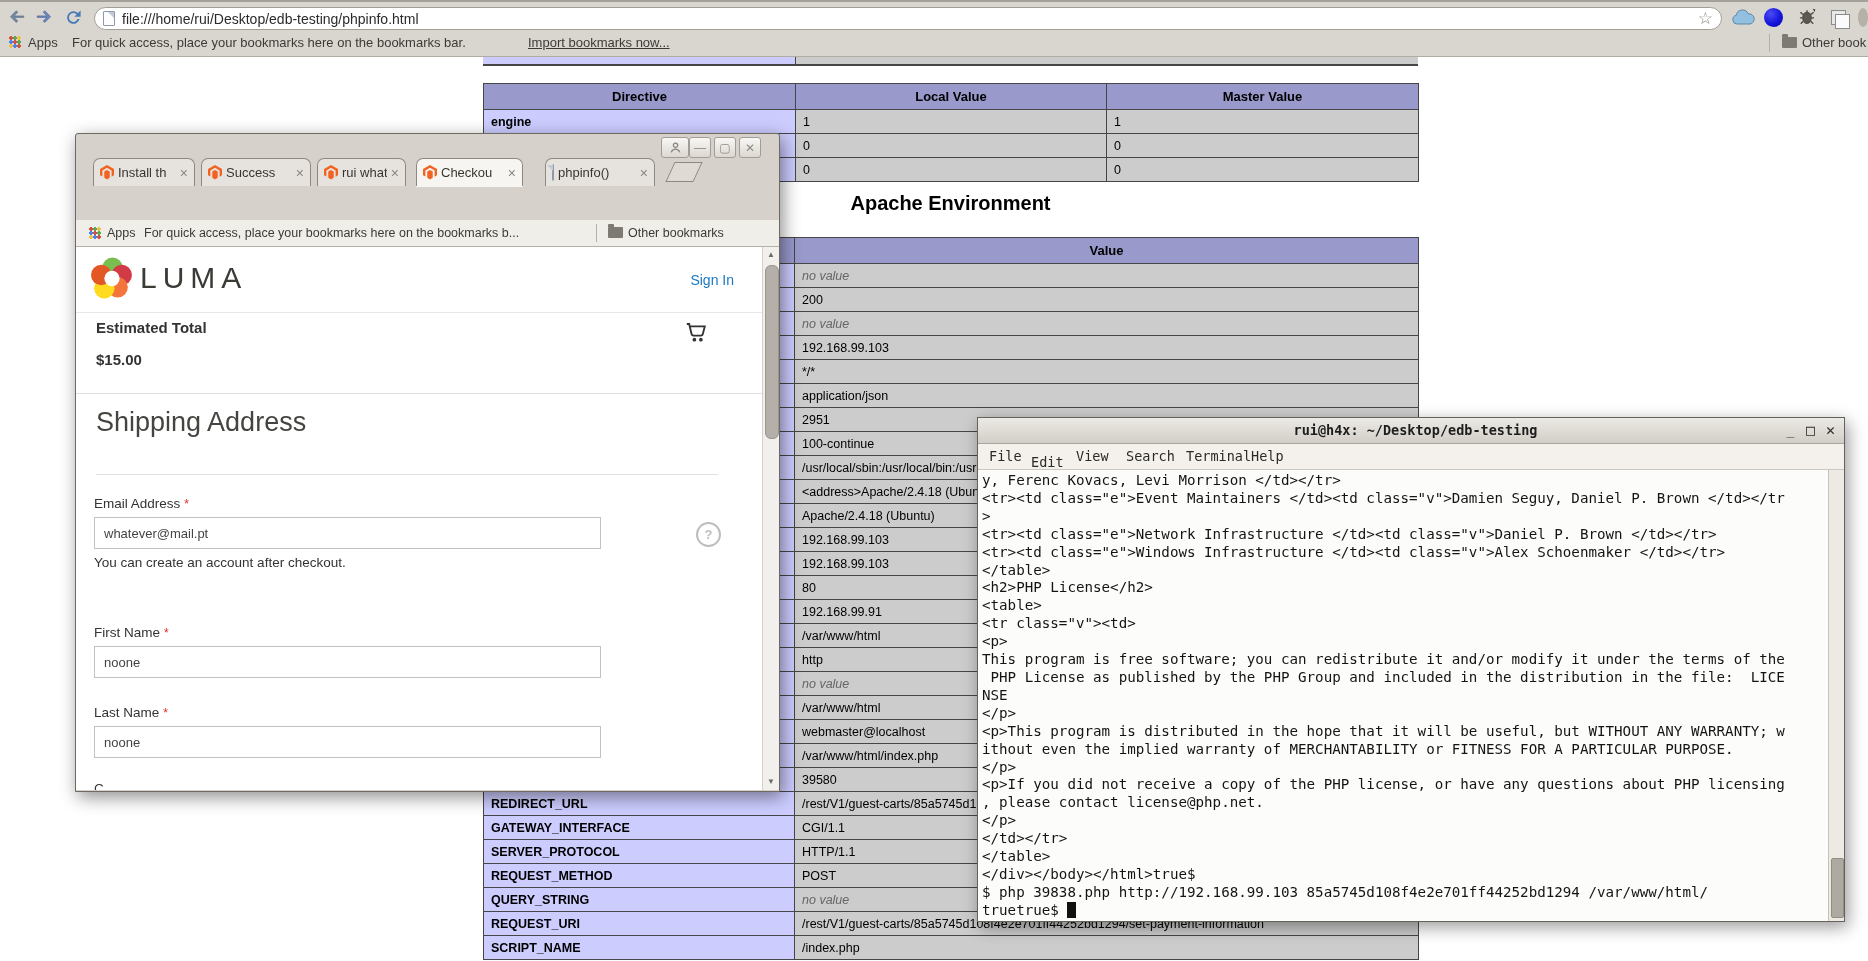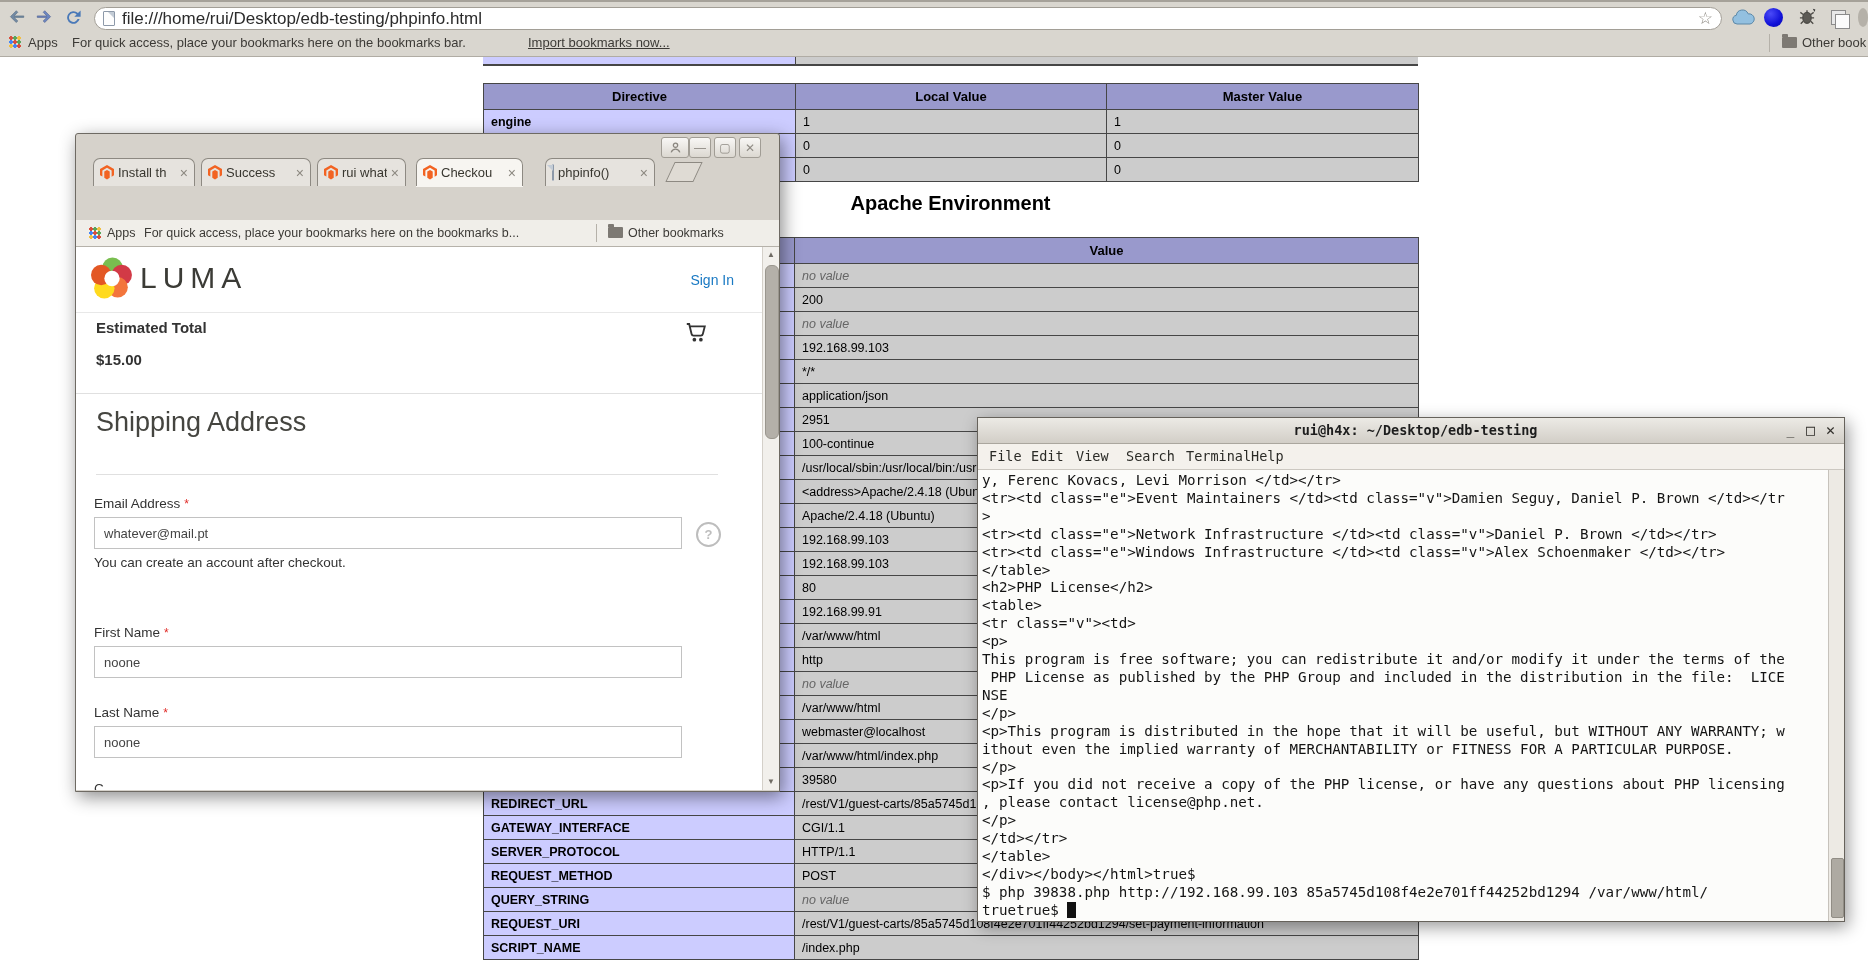--- a/index.html
+++ b/index.html
@@ -13,21 +13,21 @@
   .m-chrome::before{content:"";position:absolute;left:0;top:0;width:100%;height:2px;background:#a5a199;}
   .navbtn{position:absolute;top:6px;width:24px;height:22px;display:flex;align-items:center;
           justify-content:center;cursor:pointer;}
   .urlbar{position:absolute;background:#fff;border:1px solid #a29e96;border-radius:12px;
           display:flex;align-items:center;box-sizing:border-box;padding:0 8px;}
   .m-url{left:94px;top:7px;width:1628px;height:23px;}
   .doc-ic{width:10px;height:13px;background:#fdfdfd;border:1px solid #8d99a9;border-radius:1px;
           flex:0 0 auto;margin-right:7px;position:relative;}
   .doc-ic::after{content:"";position:absolute;right:0;top:0;border:3px solid #c3ccd6;
           border-left-color:transparent;border-bottom-color:transparent;}
-  .urltext{font-size:17px;color:#2b2b2b;white-space:nowrap;overflow:hidden;}
+  .urltext{font-size:14px;color:#2b2b2b;white-space:nowrap;overflow:hidden;}
   .urltext .path{color:#8a8a8a;}
   .star{margin-left:auto;font-size:17px;color:#8f8b83;line-height:1;cursor:pointer;}
   .extic{position:absolute;top:6px;width:24px;height:22px;display:flex;align-items:center;justify-content:center;cursor:pointer;}
   .sphere{width:19px;height:19px;border-radius:50%;background:radial-gradient(circle at 35% 30%,#4a4af8,#1111d8 60%,#0606a8);}
   .pages{width:13px;height:13px;border:1.5px solid #8b8b8b;background:#e8e8e8;position:relative;}
   .pages::after{content:"";position:absolute;left:3px;top:3px;width:13px;height:13px;border:1.5px solid #8b8b8b;background:#fbfbfb;}
   .bicon{font-weight:bold;color:#1a53c0;font-size:16px;}
   .hamb{font-size:20px;color:#5a564f;line-height:1;}
   .bkrow{position:absolute;left:0;top:31px;width:100%;height:25px;font-size:13px;color:#3c3a36;}
   .bkrow .hint{color:#3c3a36;}
@@ -81,21 +81,21 @@
   .signin{position:absolute;right:28px;top:25px;font-size:14px;color:#1979c3;cursor:pointer;}
   .brand{position:absolute;left:64px;top:14px;font-size:30px;letter-spacing:6px;color:#3b3b36;font-weight:500;}
   .etot-lb{position:absolute;left:20px;top:72px;font-size:15px;font-weight:bold;color:#333;}
   .etot-v{position:absolute;left:20px;top:104px;font-size:15px;font-weight:bold;color:#333;}
   .badge{position:absolute;left:640px;top:70px;width:23px;height:25px;border-radius:2px;color:#fff;
          font-size:13px;font-weight:bold;display:flex;align-items:center;justify-content:center;cursor:pointer;}
   .divline{position:absolute;left:0;width:686px;height:1px;background:#e0e0e0;}
   .ship-t{position:absolute;left:20px;top:160px;font-size:27px;font-weight:300;color:#454540;}
   .formlb{position:absolute;font-size:13.5px;color:#333;}
   .req{color:#e02b27;margin-left:4px;font-size:12px;}
-  .tinput{position:absolute;height:32px;width:588px;border:1px solid #c2c2c2;background:#fff;
+  .tinput{position:absolute;height:32px;width:507px;border:1px solid #c2c2c2;background:#fff;
           box-sizing:border-box;font-size:13px;color:#444;padding:0 9px;display:flex;align-items:center;cursor:text;}
   .helpc{position:absolute;width:21px;height:21px;border:2px solid #bdbdbd;border-radius:50%;color:#bdbdbd;
          font-size:13px;font-weight:bold;display:flex;align-items:center;justify-content:center;cursor:pointer;}
   .note{position:absolute;left:18px;top:308px;font-size:13.5px;color:#333;}
 
   
   .term{position:absolute;left:977px;top:417px;width:868px;height:505px;background:#fcfcfa;
         border:1px solid #66625b;box-shadow:3px 5px 16px rgba(0,0,0,.4);box-sizing:border-box;font-family:"DejaVu Sans Mono",monospace;}
   .t-title{position:absolute;left:0;top:0;width:100%;height:26px;background:linear-gradient(#eceae5,#d2cec7);
            border-bottom:1px solid #aaa69e;box-sizing:border-box;text-align:center;font-size:13.5px;font-weight:bold;
@@ -508,21 +508,21 @@
 
   <div class="term">
     <div class="t-title">
       <span>rui@h4x: ~/Desktop/edb-testing</span>
       <span class="t-ctl" style="right:44px;">_</span>
       <span class="t-ctl" style="right:24px;font-size:15px;">□</span>
       <span class="t-ctl" style="right:4px;font-size:15px;">✕</span>
     </div>
     <div class="t-menu">
         <span style="left: 11px;">File</span>
-        <span style="left: 53px;">Edit</span>
+        <span style="left: 53px; margin-top: 6px;">Edit</span>
         <span style="left: 98px;">View</span>
         <span style="left: 148px;">Search</span>
         <span style="left: 208px;">Terminal</span>
         <span style="left: 273px;">Help</span>
       </div>
     <div class="t-body"><div>y, Ferenc Kovacs, Levi Morrison &lt;/td&gt;&lt;/tr&gt;</div><div>&lt;tr&gt;&lt;td class="e"&gt;Event Maintainers &lt;/td&gt;&lt;td class="v"&gt;Damien Seguy, Daniel P. Brown &lt;/td&gt;&lt;/tr</div><div>&gt;</div><div>&lt;tr&gt;&lt;td class="e"&gt;Network Infrastructure &lt;/td&gt;&lt;td class="v"&gt;Daniel P. Brown &lt;/td&gt;&lt;/tr&gt;</div><div>&lt;tr&gt;&lt;td class="e"&gt;Windows Infrastructure &lt;/td&gt;&lt;td class="v"&gt;Alex Schoenmaker &lt;/td&gt;&lt;/tr&gt;</div><div>&lt;/table&gt;</div><div>&lt;h2&gt;PHP License&lt;/h2&gt;</div><div>&lt;table&gt;</div><div>&lt;tr class="v"&gt;&lt;td&gt;</div><div>&lt;p&gt;</div><div>This program is free software; you can redistribute it and/or modify it under the terms of the</div><div> PHP License as published by the PHP Group and included in the distribution in the file:  LICE</div><div>NSE</div><div>&lt;/p&gt;</div><div>&lt;p&gt;This program is distributed in the hope that it will be useful, but WITHOUT ANY WARRANTY; w</div><div>ithout even the implied warranty of MERCHANTABILITY or FITNESS FOR A PARTICULAR PURPOSE.</div><div>&lt;/p&gt;</div><div>&lt;p&gt;If you did not receive a copy of the PHP license, or have any questions about PHP licensing</div><div>, please contact license@php.net.</div><div>&lt;/p&gt;</div><div>&lt;/td&gt;&lt;/tr&gt;</div><div>&lt;/table&gt;</div><div>&lt;/div&gt;&lt;/body&gt;&lt;/html&gt;true$</div><div>$ php 39838.php http://192.168.99.103 85a5745d108f4e2e701ff44252bd1294 /var/www/html/</div><div>truetrue$ <span class="cursor"></span></div></div>
     <div class="t-sb">
         <span class="thumb"></span>
       </div>
   </div>

